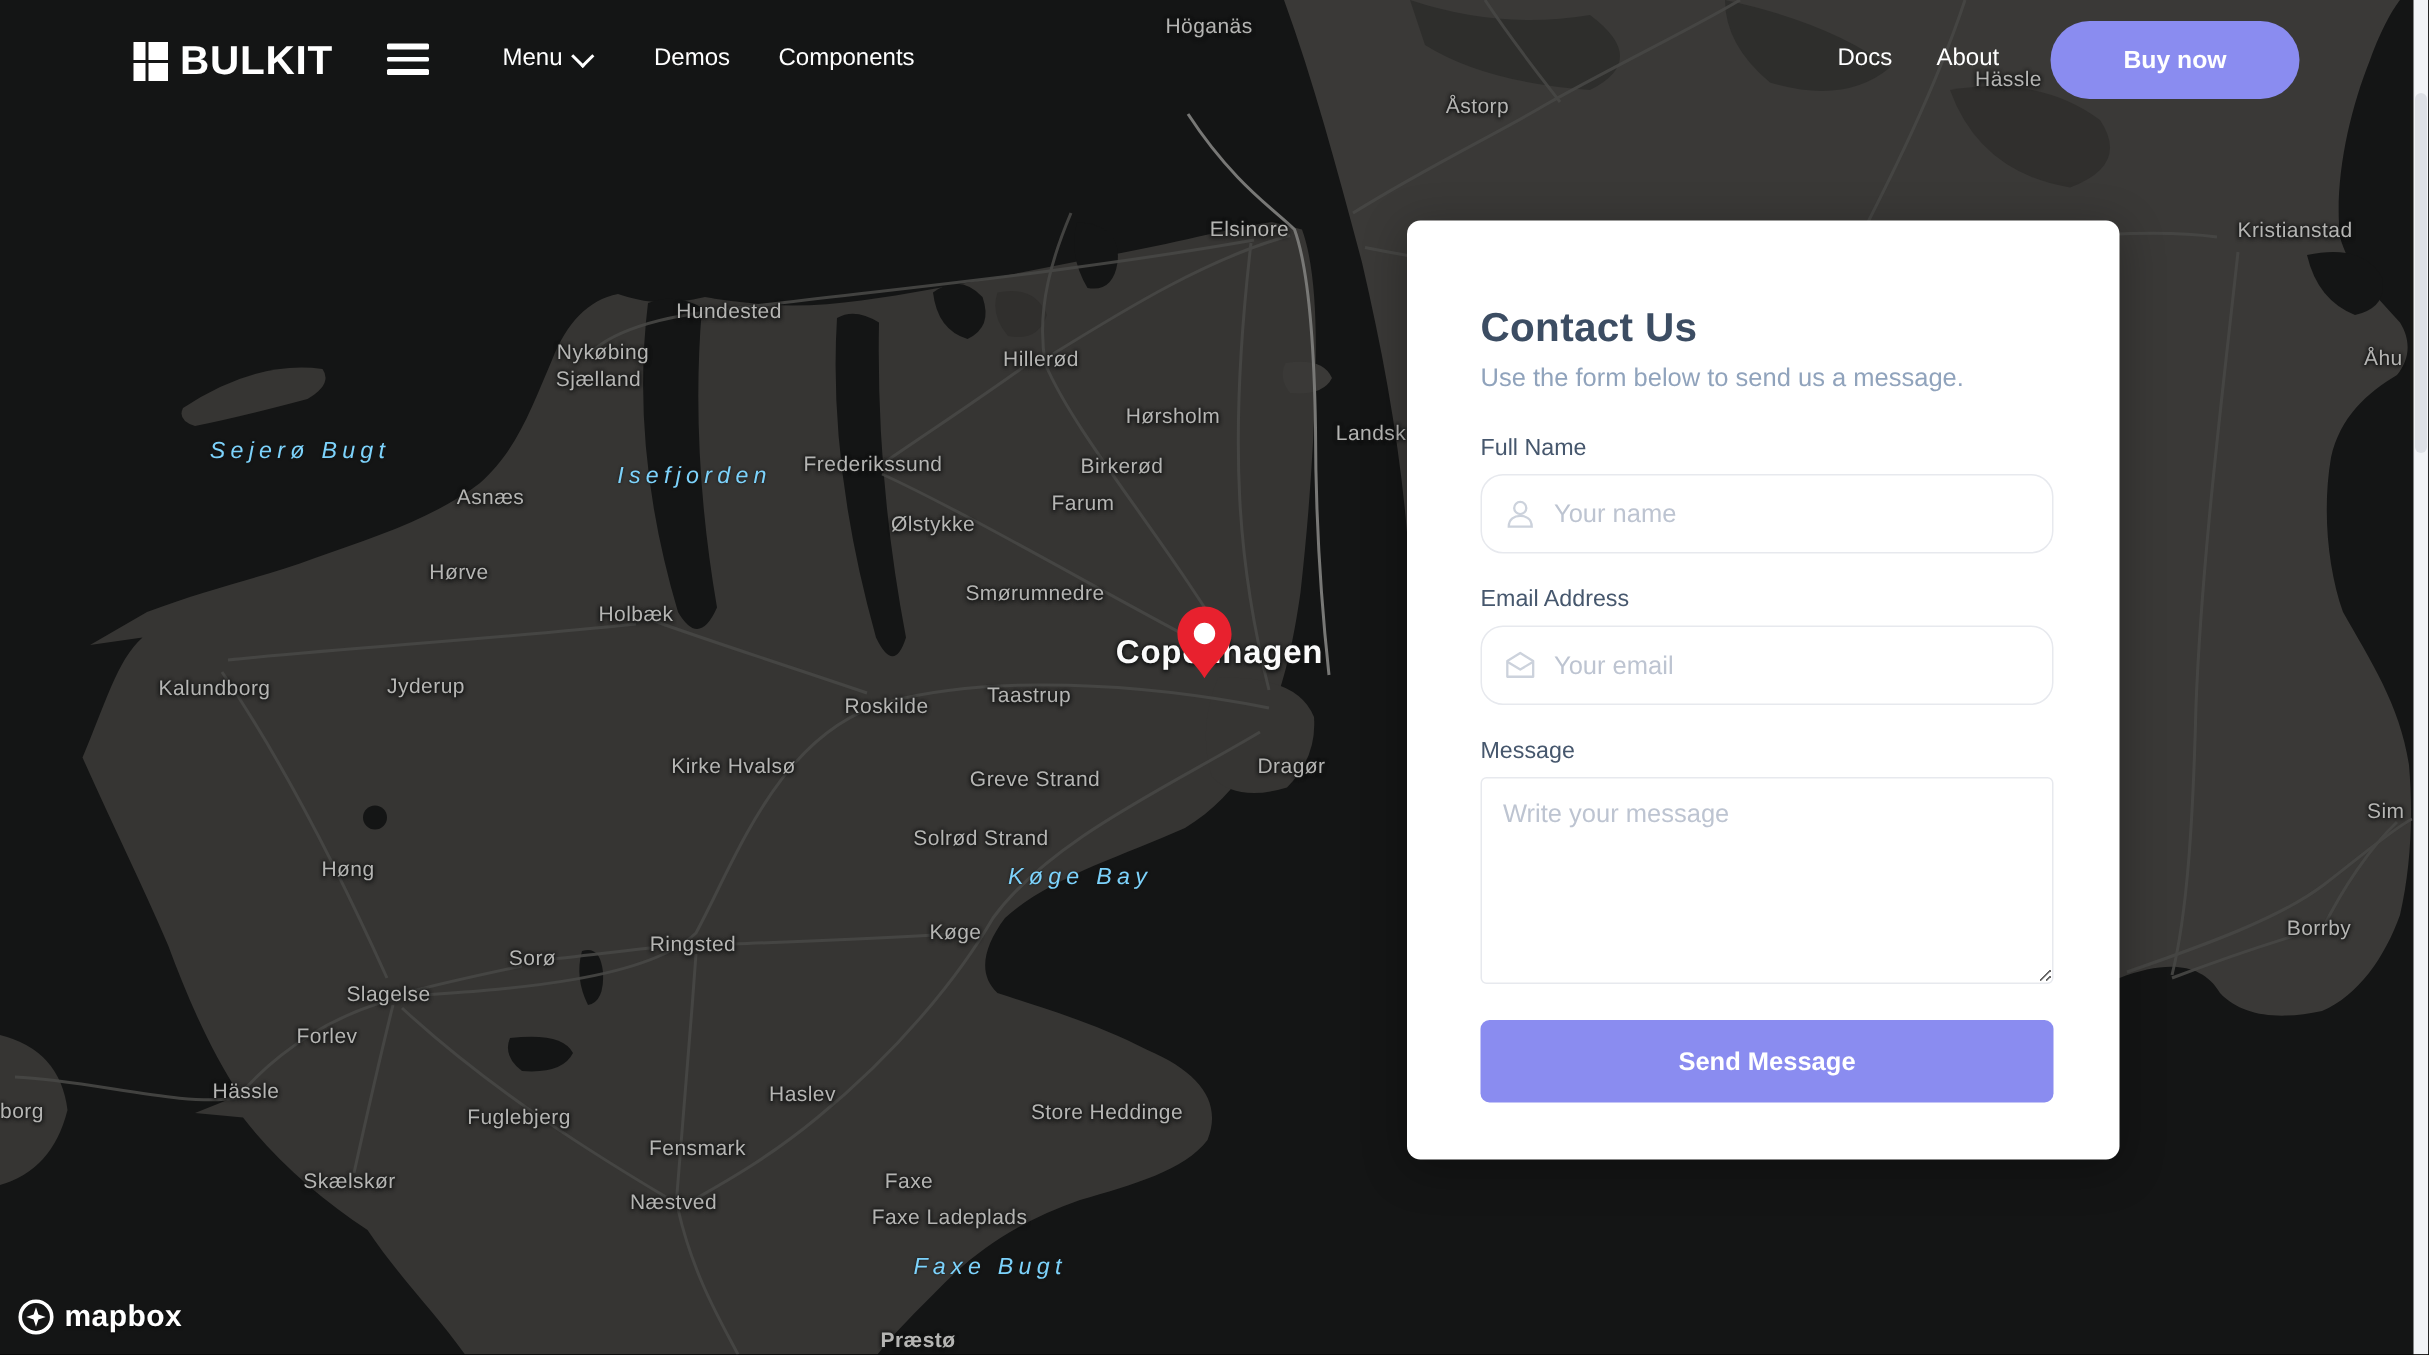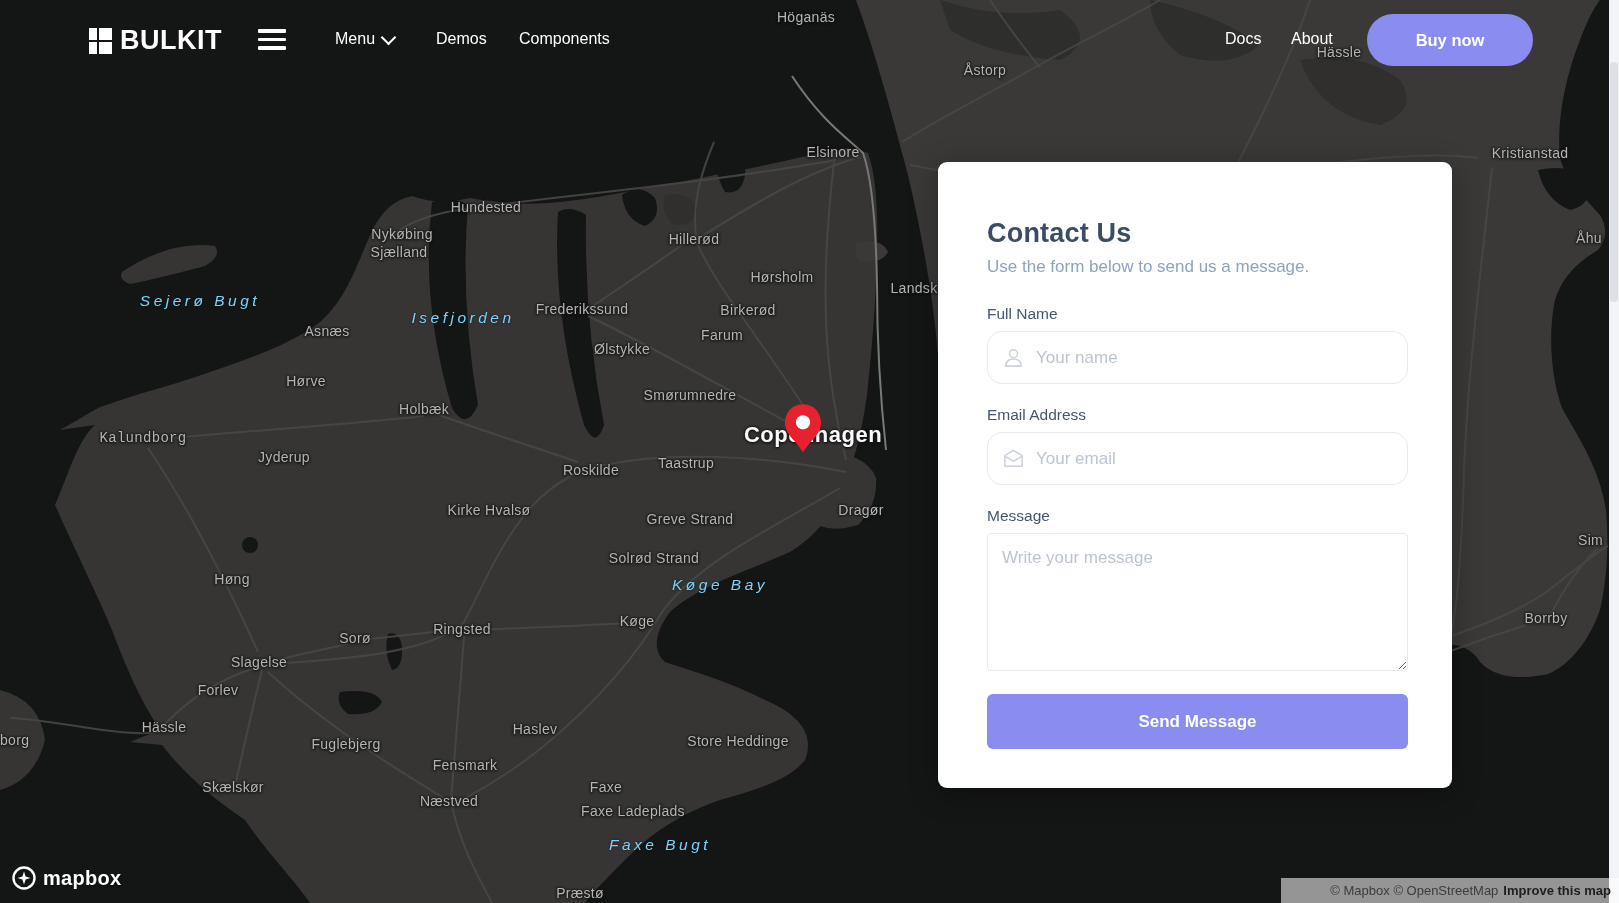--- a/index.html
+++ b/index.html
@@ -30,21 +30,21 @@
   .burger span{display:block;height:3.5px;background:#fff;margin-bottom:5px;border-radius:1px;}
   .nav-link{position:absolute;top:30px;font-size:16px;font-weight:500;color:#fff;cursor:pointer;}
   .menu-wrap{display:flex;align-items:center;gap:8px;}
   .chev{width:9px;height:9px;border-right:2px solid #fff;border-bottom:2px solid #fff;
         transform:rotate(45deg);margin-top:-4px;}
   .buy-btn{position:absolute;left:1367px;top:14px;width:166px;height:52px;border:none;
         border-radius:26px;background:var(--accent);color:#fff;font-size:16.5px;font-weight:700;
         font-family:"Liberation Sans",sans-serif;cursor:pointer;}
 
   
-  .card{position:absolute;left:938px;top:162px;width:514px;height:626px;background:#fff;
+  .card{position:absolute;left:938px;top:147px;width:475px;height:626px;background:#fff;
         border-radius:9px;box-shadow:0 6px 30px rgba(0,0,0,.3);z-index:5;box-sizing:border-box;
         padding:56px 44px 0 49px;}
   .card h1{margin:0;font-size:27px;font-weight:700;color:#3c4d63;letter-spacing:.2px;}
   .card .sub{margin:8px 0 0 0;font-size:17px;color:#90a3bc;}
   .fgroup{margin-top:22px;}
   .fgroup:first-of-type{margin-top:28px;}
   .flabel{font-size:15.5px;color:#46576d;margin-bottom:8px;}
   .ctl{position:relative;}
   .ctl input{width:100%;height:53px;box-sizing:border-box;border:1px solid #e7e9ee;border-radius:15px;
         padding:0 14px 0 48px;font-size:17px;color:#5a6a7e;font-family:"Liberation Sans",sans-serif;outline:none;}
@@ -162,21 +162,21 @@
         <div class="town" style="left: 782px; top: 277px;">Hørsholm</div>
         <div class="town" style="left: 914px; top: 288px;">Landsk</div>
         <div class="town" style="left: 582px; top: 309px;">Frederikssund</div>
         <div class="town" style="left: 748px; top: 310px;">Birkerød</div>
         <div class="town" style="left: 722px; top: 335px;">Farum</div>
         <div class="town" style="left: 622px; top: 349px;">Ølstykke</div>
         <div class="town" style="left: 327px; top: 331px;">Asnæs</div>
         <div class="town" style="left: 306px; top: 381px;">Hørve</div>
         <div class="town" style="left: 690px; top: 395px;">Smørumnedre</div>
         <div class="town" style="left: 424px; top: 409px;">Holbæk</div>
-        <div class="town" style="left: 143px; top: 438px; font-family: Liberation Mono, monospace;">Kalundborg</div>
+        <div class="town" style="left: 143px; top: 458px;">Kalundborg</div>
         <div class="town" style="left: 284px; top: 457px;">Jyderup</div>
         <div class="town city" style="left: 813px; top: 435px;">Copenhagen</div>
         <div class="town" style="left: 591px; top: 470px;">Roskilde</div>
         <div class="town" style="left: 686px; top: 463px;">Taastrup</div>
         <div class="town" style="left: 489px; top: 510px;">Kirke Hvalsø</div>
         <div class="town" style="left: 690px; top: 519px;">Greve Strand</div>
         <div class="town" style="left: 861px; top: 510px;">Dragør</div>
         <div class="town" style="left: 654px; top: 558px;">Solrød Strand</div>
         <div class="town" style="left: 232px; top: 579px;">Høng</div>
         <div class="town" style="left: 355px; top: 638px;">Sorø</div>
@@ -186,21 +186,21 @@
         <div class="town" style="left: 218px; top: 690px;">Forlev</div>
         <div class="town" style="left: 164px; top: 727px;">Hässle</div>
         <div class="town" style="left: 346px; top: 744px; text-align: center;">Fuglebjerg</div>
         <div class="town" style="left: 535px; top: 729px;">Haslev</div>
         <div class="town" style="left: 738px; top: 741px;">Store Heddinge</div>
         <div class="town" style="left: 465px; top: 765px;">Fensmark</div>
         <div class="town" style="left: 233px; top: 787px;">Skælskør</div>
         <div class="town" style="left: 449px; top: 801px;">Næstved</div>
         <div class="town" style="left: 606px; top: 787px;">Faxe</div>
         <div class="town" style="left: 633px; top: 811px;">Faxe Ladeplads</div>
-        <div class="town" style="left: 580px; top: 893px;">Præstø</div>
+        <div class="town" style="left: 612px; top: 893px; font-weight: bold;">Præstø</div>
         <div class="town left" style="left: 0px; top: 740px;">borg</div>
         <div class="town left" style="left: 1578px; top: 540px;">Sim</div>
         <div class="town" style="left: 1546px; top: 618px;">Borrby</div>
         <div class="water-label" style="left: 200px; top: 301px;">Sejerø Bugt</div>
         <div class="water-label" style="left: 463px; top: 318px;">Isefjorden</div>
         <div class="water-label" style="left: 720px; top: 585px;">Køge Bay</div>
         <div class="water-label" style="left: 660px; top: 845px;">Faxe Bugt</div>
       </div>
 
   <svg class="pin" width="38" height="50" viewBox="0 0 40 52">
@@ -272,22 +272,18 @@
   </div>
 
   <div class="mapbox-logo">
     <svg width="24" height="24" viewBox="0 0 24 24">
       <circle cx="12" cy="12" r="10.5" fill="none" stroke="#fff" stroke-width="2.4"></circle>
       <path d="M12,5.5 L13.6,10.4 L18.5,12 L13.6,13.6 L12,18.5 L10.4,13.6 L5.5,12 L10.4,10.4 Z" fill="#fff"></path>
     </svg>
     <span class="mapbox-word">mapbox</span>
   </div>
 
-  <div class="attribution">
-    <span>© Mapbox © OpenStreetMap</span>
-    <b>Improve this map</b>
-  </div>
 
   <div class="scrollbar">
     <div class="thumb"></div>
   </div>
 
 </div>
 
 </body></html>

